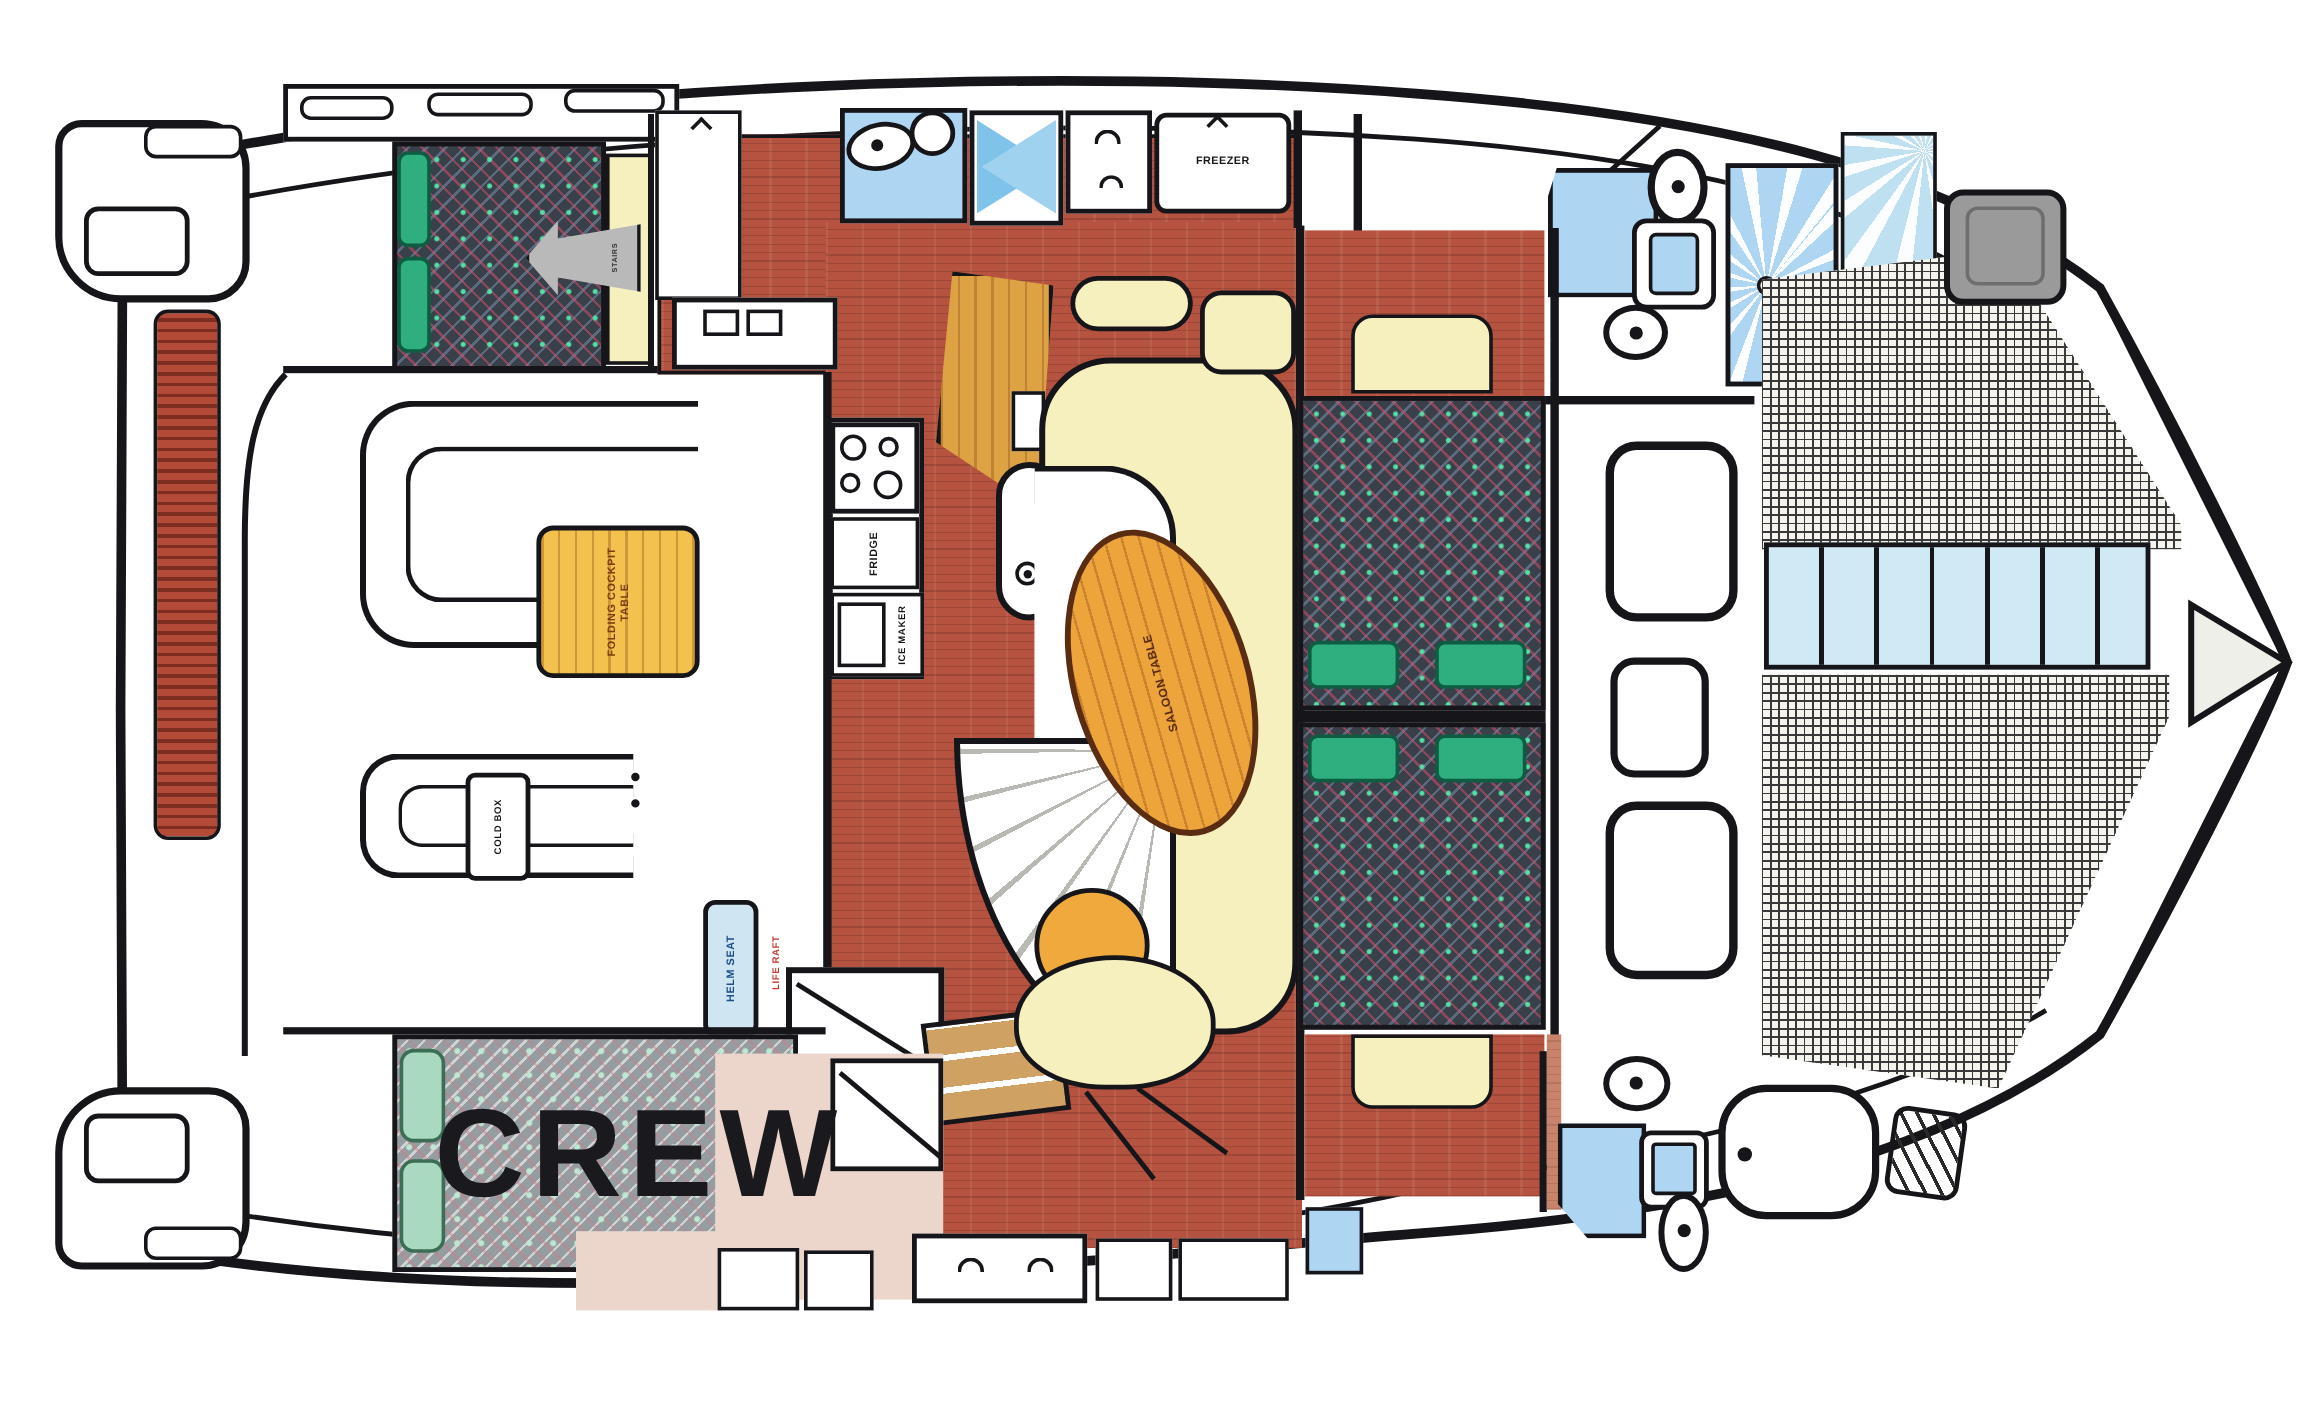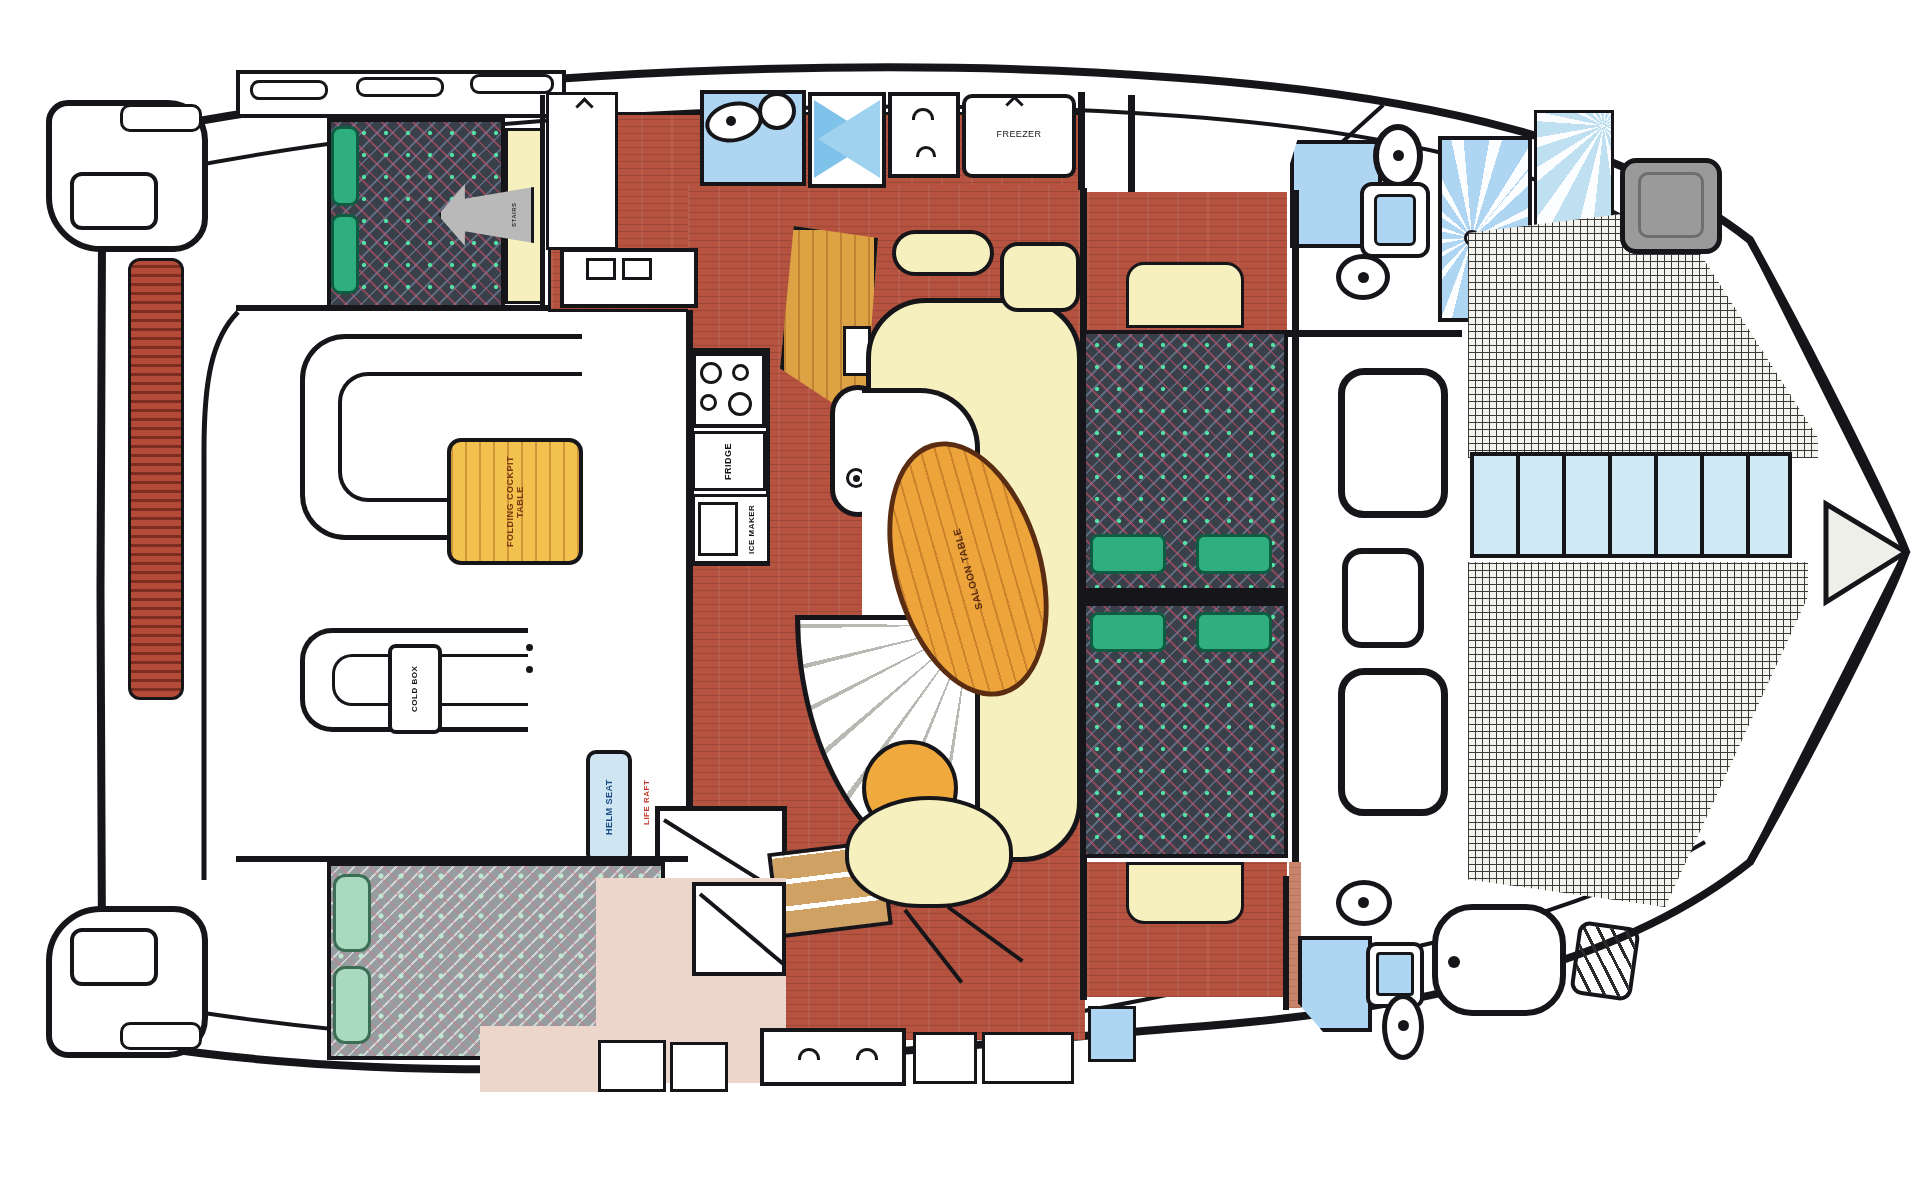--- a/index.html
+++ b/index.html
@@ -14,21 +14,21 @@
   .woodlite{background-color:#c9836b;background-image:repeating-linear-gradient(0deg,rgba(0,0,0,.10) 0 1px,transparent 1px 7px);}
   .mattress{background-color:#3a4049;background-image:radial-gradient(circle,#53e0a6 1.6px,transparent 2.6px),repeating-linear-gradient(45deg,rgba(214,80,110,.5) 0 2px,transparent 2px 11px),repeating-linear-gradient(-45deg,rgba(120,140,170,.55) 0 2px,transparent 2px 11px);background-size:22px 22px,auto,auto;}
   .crewbed{background-color:#969da0;background-image:radial-gradient(circle,#bfe8d2 2px,transparent 3px),repeating-linear-gradient(45deg,rgba(205,125,135,.45) 0 2px,transparent 2px 10px),repeating-linear-gradient(-45deg,rgba(255,255,255,.55) 0 2px,transparent 2px 10px);background-size:20px 20px,auto,auto;}
   .mesh{background-color:#f4f3ee;background-image:repeating-linear-gradient(0deg,#3a3a3a 0 1.5px,transparent 1.5px 7px),repeating-linear-gradient(90deg,#3a3a3a 0 1.5px,transparent 1.5px 7px);}
   .blue{background:#aed6f2;}
   .cream{background:#f6efbe;}
   .pink{background:#ecd6cc;}
   .wall{background:#16161a;}
   .stripes-red{background:repeating-linear-gradient(0deg,#b44a38 0 6px,#7e2e20 6px 9px);}
   .vlabel{writing-mode:vertical-rl;transform:rotate(180deg);font-size:9px;font-weight:bold;color:#16161a;line-height:1.15;letter-spacing:.5px;display:flex;align-items:center;justify-content:center;text-align:center;}
-  .hlabel{font-size:8px;font-weight:normal;color:#16161a;display:flex;align-items:center;justify-content:center;text-align:center;letter-spacing:.4px;}
+  .hlabel{font-size:8px;font-weight:bold;color:#16161a;display:flex;align-items:center;justify-content:center;text-align:center;letter-spacing:.4px;}
   .vent{width:13px;height:13px;border-left:3px solid #16161a;border-top:3px solid #16161a;transform:rotate(45deg);}
   .burner{border:3px solid #16161a;border-radius:50%;background:#fff;}
   .dot{background:#16161a;border-radius:50%;}
   .diag{height:4px;background:#16161a;transform-origin:0 50%;}
   .diagp{height:4px;background:#e0988a;transform-origin:0 50%;}
   .arcglyph{border:3px solid #16161a;border-bottom:none;border-radius:12px 12px 0 0;background:transparent;}
   .grain{background-image:repeating-linear-gradient(90deg,rgba(140,70,20,.35) 0 2px,transparent 2px 14px);}
 </style>
 </head>
 <body>
@@ -146,20 +146,21 @@
   <div class="abs cream ol" style="left:845px;top:796px;width:168px;height:112px;border-radius:50% 50% 45% 45%;"></div>
   <div class="abs diag" style="left:905px;top:908px;width:92px;transform:rotate(52deg);"></div>
   <div class="abs diag" style="left:948px;top:905px;width:92px;transform:rotate(36deg);"></div>
 
   <div class="abs wall" style="left:236px;top:856px;width:452px;height:6px;"></div>
   <div class="abs crewbed ol" style="left:327px;top:862px;width:338px;height:198px;"></div>
   <div class="abs ol3" style="left:333px;top:874px;width:38px;height:78px;border-radius:12px;background:#a9d9bf;border-color:#3c6e55;"></div>
   <div class="abs ol3" style="left:333px;top:966px;width:38px;height:78px;border-radius:12px;background:#a9d9bf;border-color:#3c6e55;"></div>
   <div class="abs pink" style="left:596px;top:878px;width:190px;height:205px;"></div>
   <div class="abs pink" style="left:480px;top:1026px;width:122px;height:66px;"></div>
+  <div class="abs" style="left:362px;top:900px;width:420px;height:140px;font-size:104px;font-weight:900;letter-spacing:6px;color:#1a1a1e;z-index:60;line-height:1.2;">CREW</div>
 
   <div class="abs w ol3" style="left:598px;top:1040px;width:68px;height:52px;"></div>
   <div class="abs w ol3" style="left:670px;top:1042px;width:58px;height:50px;"></div>
   <div class="abs w ol" style="left:692px;top:882px;width:94px;height:94px;"></div>
   <div class="abs diag" style="left:700px;top:892px;width:110px;transform:rotate(40deg);"></div>
   <div class="abs w ol" style="left:760px;top:1028px;width:146px;height:58px;"></div>
   <div class="abs arcglyph" style="left:798px;top:1048px;width:22px;height:12px;"></div>
   <div class="abs arcglyph" style="left:856px;top:1048px;width:22px;height:12px;"></div>
   <div class="abs w ol3" style="left:913px;top:1032px;width:64px;height:52px;"></div>
   <div class="abs w ol3" style="left:982px;top:1032px;width:92px;height:52px;"></div>

